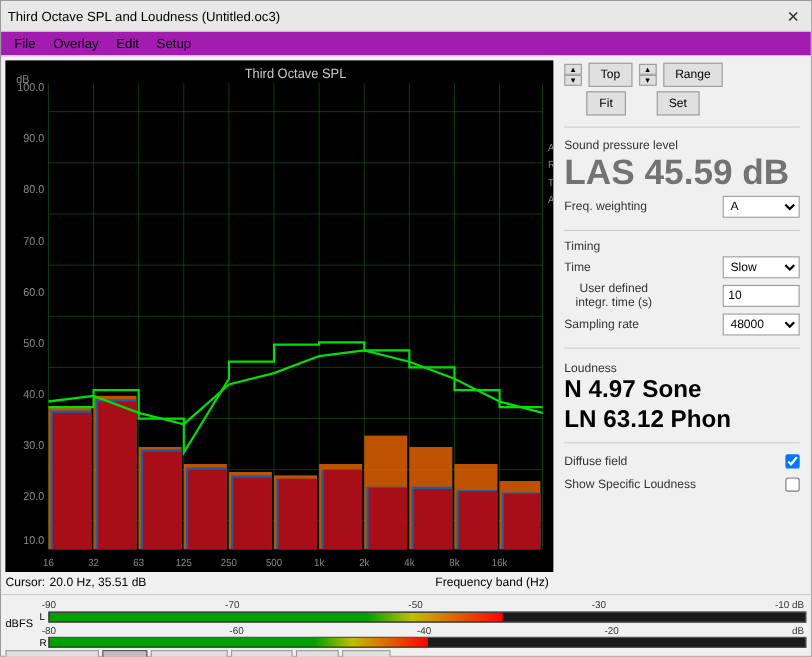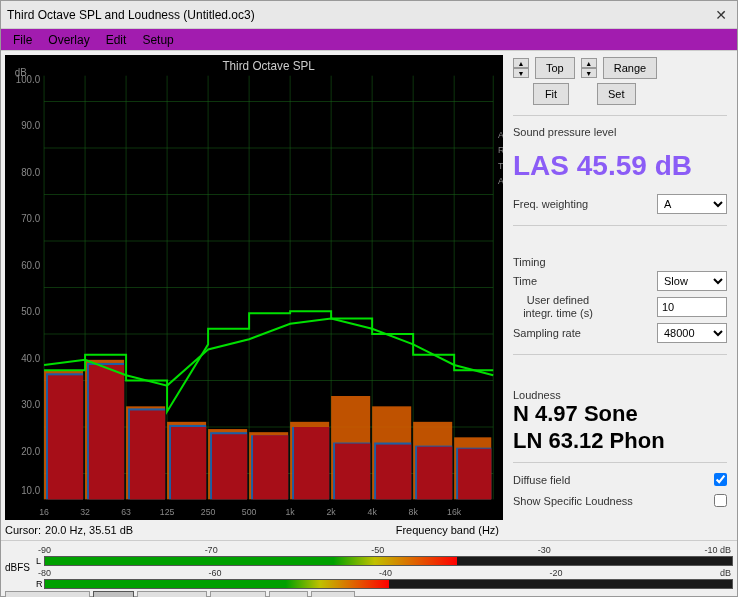--- a/index.html
+++ b/index.html
@@ -16,28 +16,28 @@
     
     .main-content { display: flex; flex: 1; overflow: hidden; }
     
     .chart-area { flex: 1; background: #000; position: relative; margin: 4px 0 0 4px; }
     
     .right-panel { width: 234px; padding: 4px 10px; display: flex; flex-direction: column; gap: 4px; background: #f0f0f0; }
     .spin-btn { width: 16px; height: 10px; background: #e0e0e0; border: 1px solid #999; cursor: pointer; display: flex; align-items: center; justify-content: center; font-size: 7px; line-height: 1; }
     .ctrl-btn { padding: 2px 10px; background: #e0e0e0; border: 1px solid #999; cursor: pointer; font-size: 11px; height: 22px; min-width: 40px; }
     
     .section-label { font-size: 11px; color: #333; margin-top: 4px; }
-    .spl-value { font-size: 28px; font-weight: bold; color: #8b5cf6; margin: 12px 0; }
+    .spl-value { font-size: 32px; font-weight: bold; color: #737373; margin: 0 0; }
     
     .field-row { display: flex; align-items: center; justify-content: space-between; margin: 3px 0; }
     .field-label { font-size: 11px; color: #333; flex: 1; }
     .field-select { font-size: 11px; border: 1px solid #999; background: white; padding: 1px 2px; width: 70px; height: 20px; }
     .field-input { font-size: 11px; border: 1px solid #999; background: white; padding: 1px 4px; width: 70px; height: 20px; }
     
-    .section-title { font-size: 11px; color: #333; font-weight: normal; margin-top: 22px; }
+    .section-title { font-size: 11px; color: #333; font-weight: normal; margin-top: 0; }
     
     .loudness-section { margin-top: 4px; }
     .loudness-value { font-size: 22px; font-weight: bold; color: #000; line-height: 1.2; }
     
     .checkbox-row { display: flex; align-items: center; justify-content: space-between; margin: 2px 0; }
     .checkbox-label { font-size: 11px; color: #333; }
     .checkbox-input { width: 13px; height: 13px; cursor: pointer; }
     
     .bottom-bar { height: 56px; background: #f0f0f0; border-top: 1px solid #ccc; display: flex; flex-direction: column; }
     

